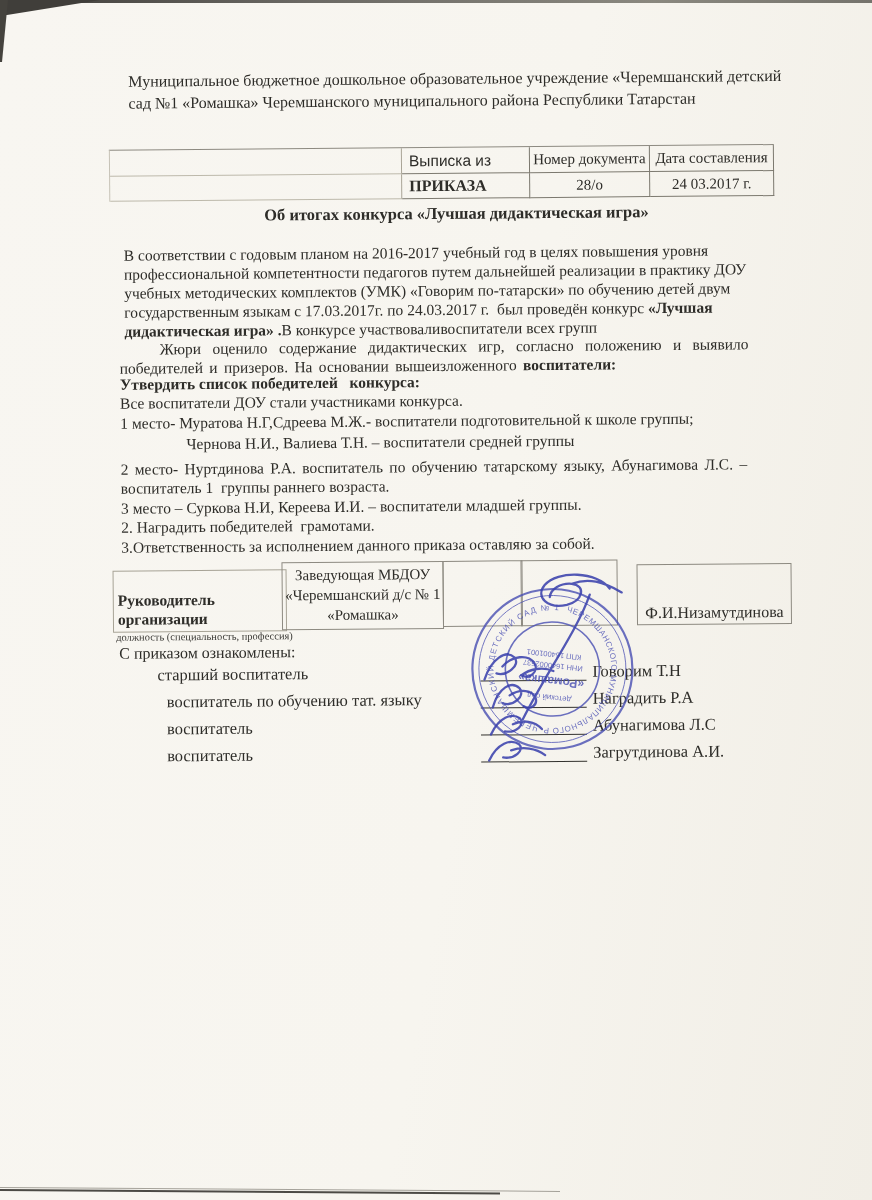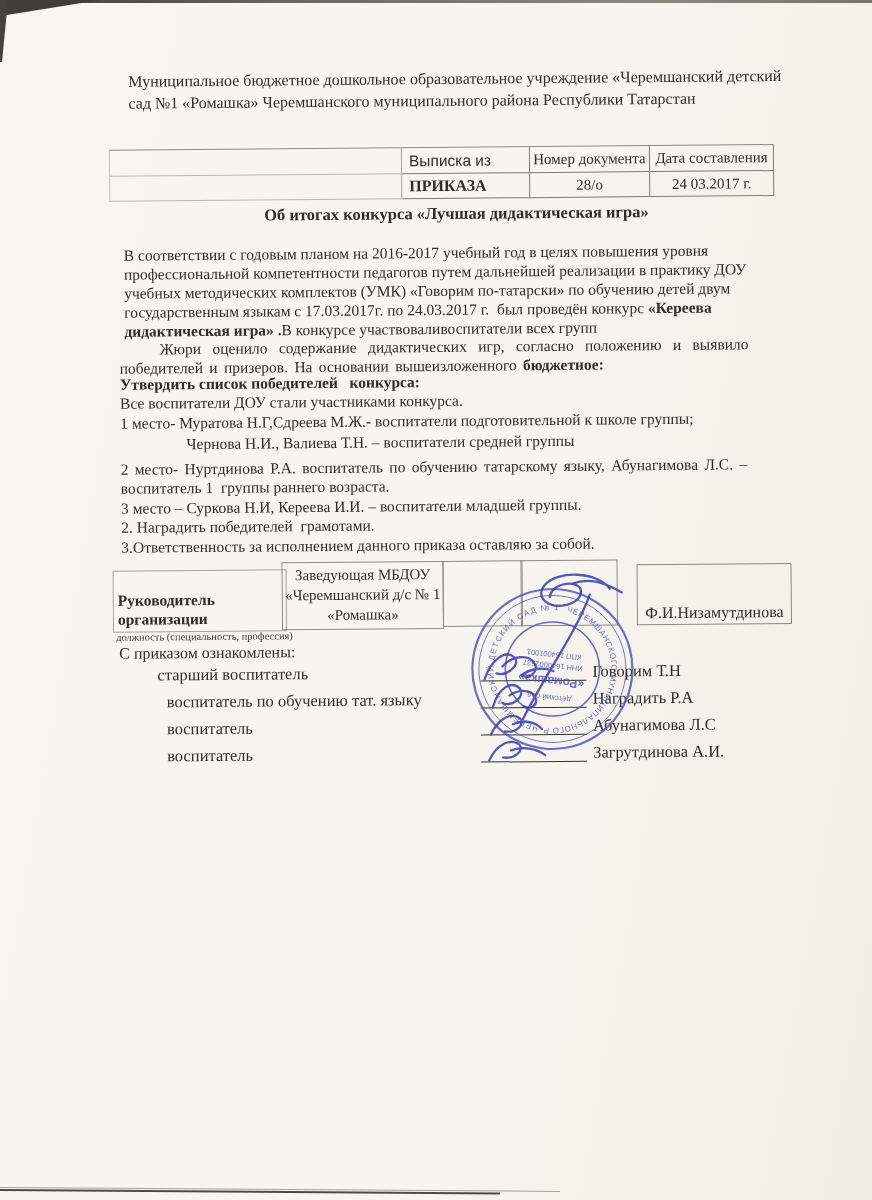--- a/index.html
+++ b/index.html
@@ -90,27 +90,27 @@
       <div class="dt-cell">28/о</div>
       <div class="dt-cell">24 03.2017 г.</div>
     </div>
 
     <div class="abs doc-title">Об итогах конкурса «Лучшая дидактическая игра»</div>
 
     <div class="abs p1">
       <div class="body-line">В соответствии с годовым планом на 2016-2017 учебный год в целях повышения уровня</div>
       <div class="body-line">профессиональной компетентности педагогов путем дальнейшей реализации в практику ДОУ</div>
       <div class="body-line">учебных методических комплектов (УМК) «Говорим по-татарски» по обучению детей двум</div>
-      <div class="body-line"><span>государственным языкам с 17.03.2017г. по 24.03.2017 г.&nbsp; был проведён конкурс </span><span class="b">«Кереева</span></div>
+      <div class="body-line"><span>государственным языкам с 17.03.2017г. по 24.03.2017 г.&nbsp; был проведён конкурс </span><span class="b">«Лучшая</span></div>
       <div class="body-line"><span class="b">дидактическая игра» .</span><span>В конкурсе участвоваливоспитатели всех групп</span></div>
     </div>
 
     <div class="abs p2">
       <div class="body-line indent ws8">Жюри оценило содержание дидактических игр, согласно положению и выявило</div>
-      <div class="body-line ws3"><span>победителей и призеров. На основании вышеизложенного </span><span class="b">бюджетное:</span></div>
+      <div class="body-line ws3"><span>победителей и призеров. На основании вышеизложенного </span><span class="b">воспитатели:</span></div>
     </div>
 
     <div class="abs ln b" style="top:372px;">Утвердить список победителей&nbsp;&nbsp; конкурса:</div>
     <div class="abs ln" style="top:391px;">Все воспитатели ДОУ стали участниками конкурса.</div>
     <div class="abs ln" style="top:411px;">1 место- Муратова Н.Г,Сдреева М.Ж.- воспитатели подготовительной к школе группы;</div>
     <div class="abs ln" style="top:432px;left:188px;">Чернова Н.И., Валиева Т.Н. – воспитатели средней группы</div>
     <div class="abs ln ws3" style="top:457px;">2 место- Нуртдинова Р.А. воспитатель по обучению татарскому языку, Абунагимова Л.С. –</div>
     <div class="abs ln" style="top:476px;">воспитатель 1&nbsp; группы раннего возраста.</div>
     <div class="abs ln" style="top:496px;">3 место – Суркова Н.И, Кереева И.И. – воспитатели младшей группы.</div>
     <div class="abs ln" style="top:515px;">2. Наградить победителей&nbsp; грамотами.</div>

